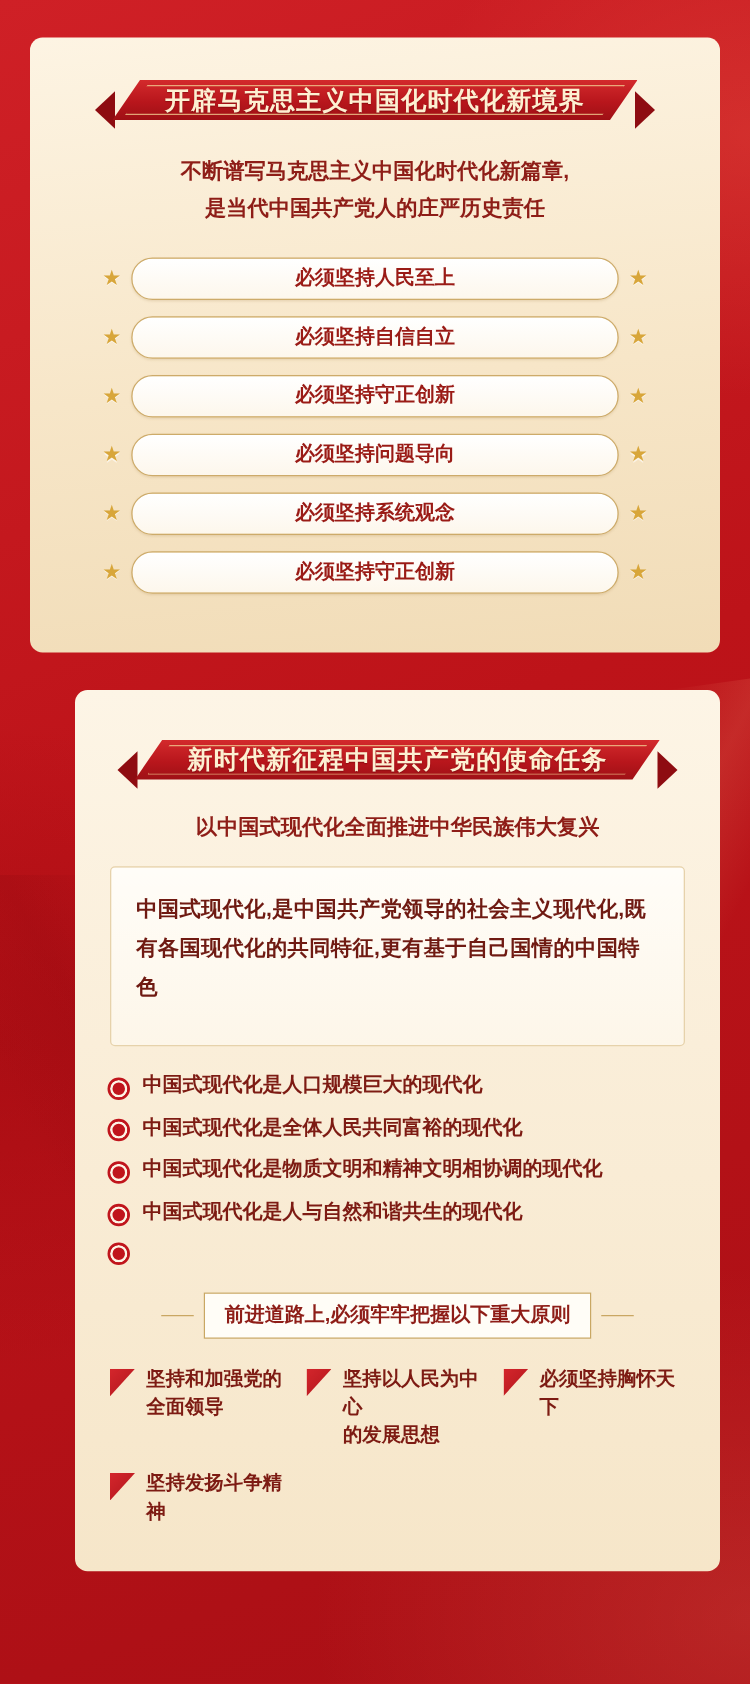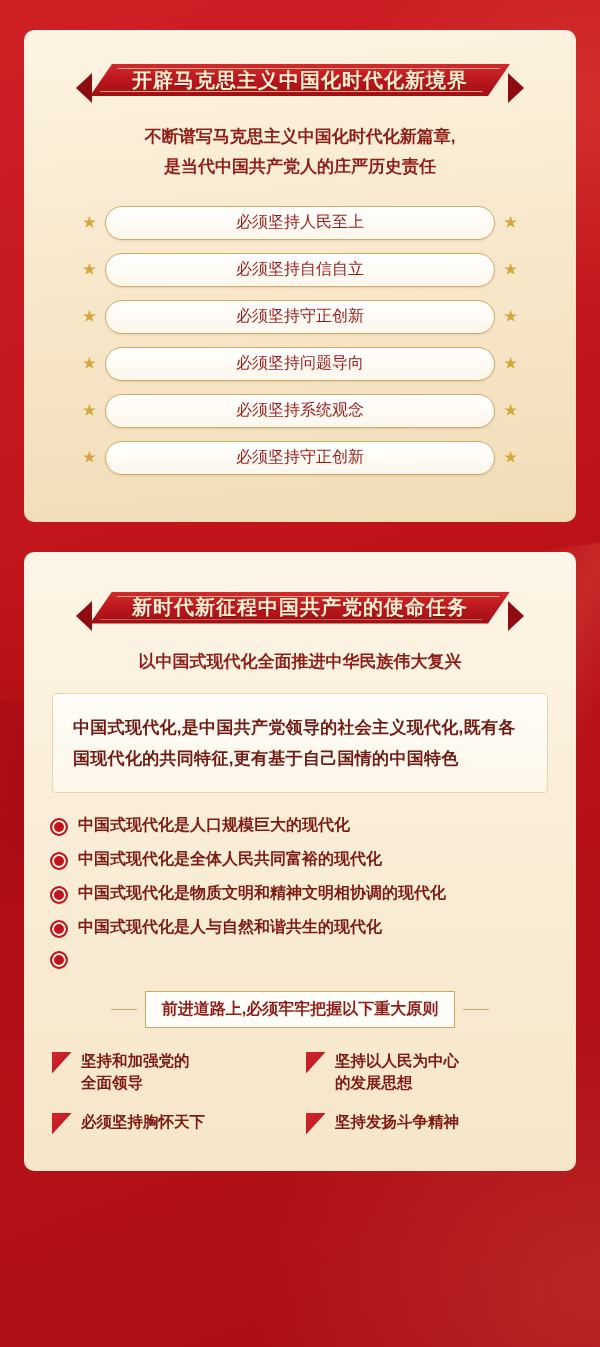--- a/index.html
+++ b/index.html
@@ -44,20 +44,21 @@
     overflow: hidden;
   }
   .card-1 {
     background: linear-gradient(175deg, #fdf4e3 0%, #f7e6c8 55%, #f1dcb7 100%);
     padding: 34px 22px 34px 22px;
     margin-bottom: 30px;
   }
   .card-2 {
     background: linear-gradient(180deg, #fdf5e6 0%, #faeed9 40%, #f6e6c9 100%);
     padding: 40px 20px 30px 20px;
+    margin-left: 36px;
   }
   .card::before {
     content: "";
     position: absolute;
     left: 0; top: 0; bottom: 0;
     width: 5px;
     background: linear-gradient(180deg, #d8b46a, #b98c3c);
     opacity: .0;
   }
 
@@ -145,29 +146,29 @@
     flex: 0 0 390px;
     height: 34px;
     border-radius: 17px;
     border: 1px solid #cdab6a;
     background: linear-gradient(180deg, #ffffff 0%, #fdf7ec 100%);
     display: flex;
     align-items: center;
     justify-content: center;
     color: #9a1b16;
     font-size: 16px;
-    font-weight: normal;
+    font-weight: bold;
     box-shadow: 0 1px 2px rgba(150,110,50,.18);
   }
 
   
   .quote-box {
     position: relative;
     margin: 0 8px 22px 8px;
-    padding: 18px 20px 18px 20px;
+    padding: 18px 20px 30px 20px;
     background: linear-gradient(180deg, #fffdf8 0%, #fdf6e9 100%);
     border: 1px solid #e6d2ab;
     border-radius: 4px;
   }
   .quote-box .corner {
     position: absolute;
     width: 16px; height: 16px;
     border-color: #b9902f;
     border-style: solid;
     border-width: 0;
@@ -225,21 +226,21 @@
     background: #fffdf7;
     padding: 7px 16px;
     color: #8e1d17;
     font-size: 16px;
     font-weight: bold;
   }
 
   
   .principles {
     display: grid;
-    grid-template-columns: 1fr 1fr;
+    grid-template-columns: 1fr 1fr 1fr;
     gap: 16px 12px;
     padding: 0 8px 6px 8px;
   }
   .principle {
     display: flex;
     gap: 9px;
     align-items: flex-start;
   }
   .flag {
     flex: 0 0 20px;

